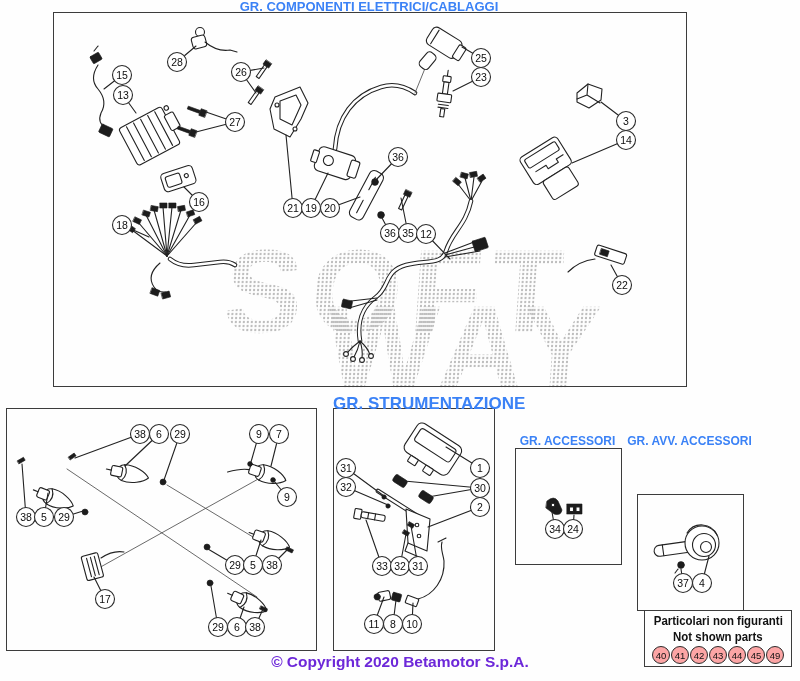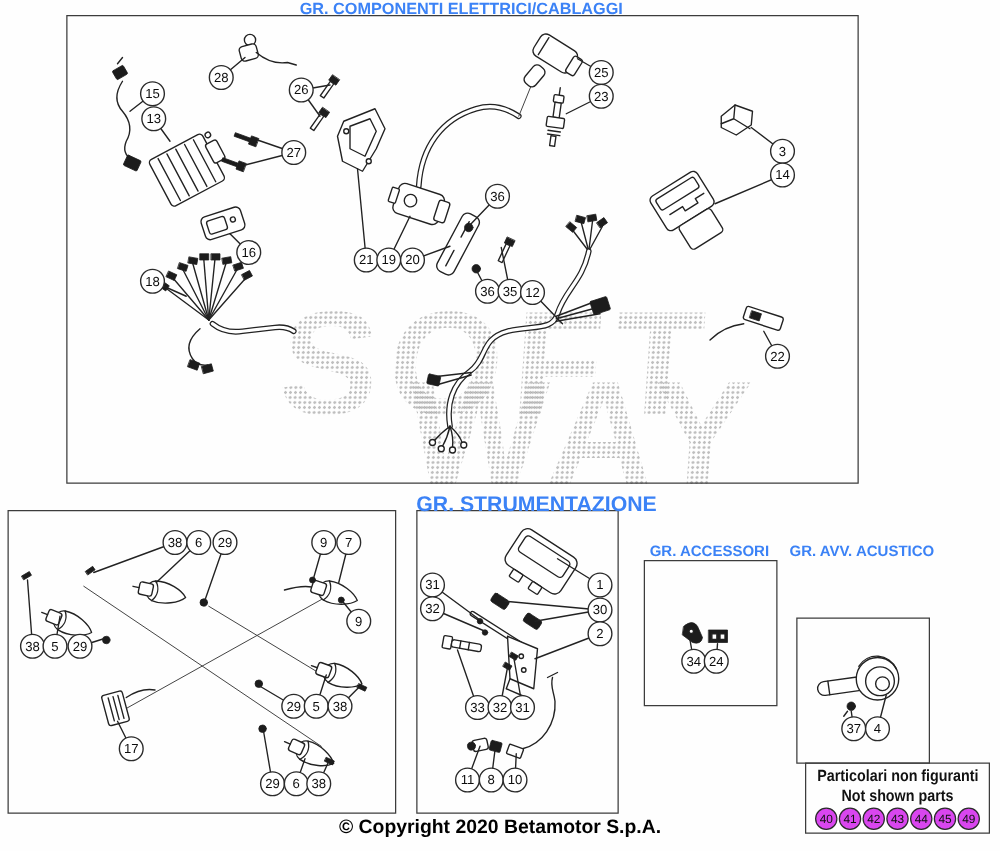--- a/index.html
+++ b/index.html
@@ -71,40 +71,40 @@
     border:1px solid #3c3c3c; z-index:2;
     display:flex; flex-direction:column; align-items:center; justify-content:center;
     gap:1px; padding:1px 0; box-sizing:border-box;
   }
   .ns-line { font-size:13px; font-weight:bold; white-space:nowrap;
              transform:scaleX(.88); transform-origin:center; }
   .ns-nums { display:flex; gap:1px; margin-top:1px; }
   .circ-num {
     width:16px; height:16px; border:1px solid #2b2b2b; border-radius:50%;
     font-size:9.5px; display:inline-flex; align-items:center; justify-content:center;
-    background:#d946ef; font-weight:400;
+    background:#fca5a5; font-weight:400;
   }
 
   #copyright {
     position:absolute; left:0; top:653px; width:800px; text-align:center;
-    font-size:15.5px; font-weight:bold; color:#000000; z-index:3;
+    font-size:15.5px; font-weight:bold; color:#6d28d9; z-index:3;
   }
 </style>
 </head>
 <body>
 
 <div class="page">
 
   <div class="wm" id="wm1">SOFT</div>
   <div class="wm" id="wm2">WAY</div>
 
   <div class="box-title" id="t-electrical">GR. COMPONENTI ELETTRICI/CABLAGGI</div>
   <div class="box-title" id="t-instruments">GR. STRUMENTAZIONE</div>
   <div class="box-title" id="t-accessories">GR. ACCESSORI</div>
-  <div class="box-title" id="t-horn">GR. AVV. ACUSTICO</div>
+  <div class="box-title" id="t-horn">GR. AVV. ACCESSORI</div>
 
   <div class="box" id="box-electrical">
     <svg class="art" viewBox="0 0 632 373">
 
       <g>
         <path class="ln" d="M44,52 q-9,14 0,24 q10,12 3,24 q-4,10 5,15"></path>
         <rect class="dk" x="37" y="41" width="10" height="8" rx="1" transform="rotate(-30 42 45)"></rect>
         <rect class="dk" x="46" y="113" width="12" height="9" rx="1" transform="rotate(25 52 117)"></rect>
         <line x1="40" y1="38" x2="44" y2="33"></line>
       </g>

